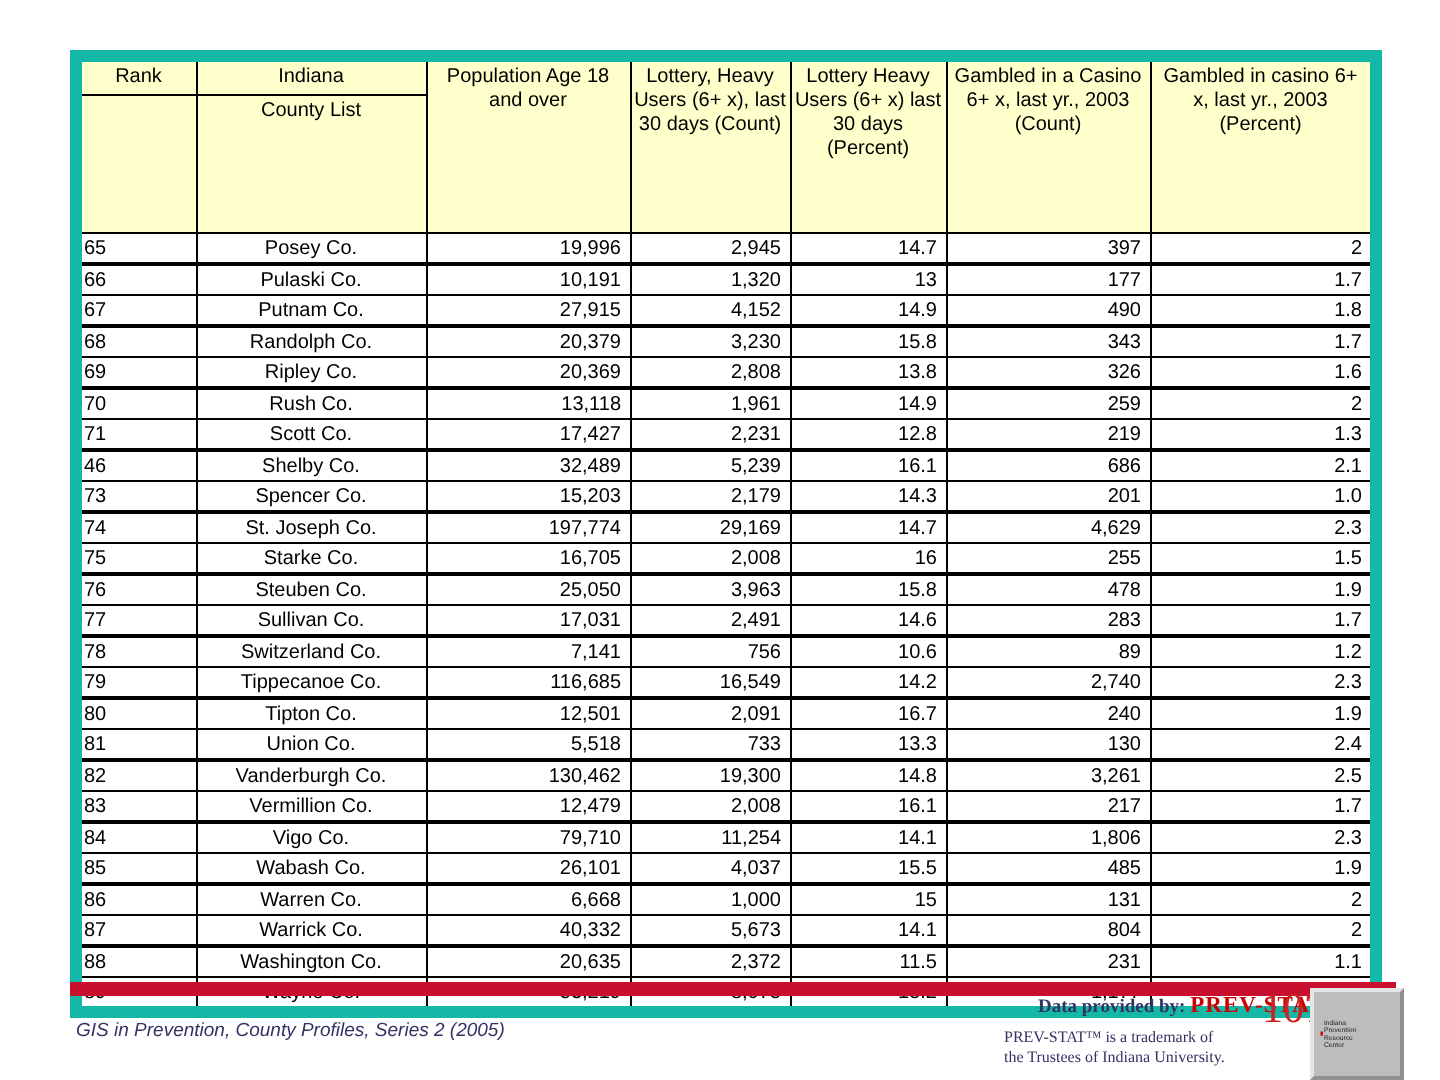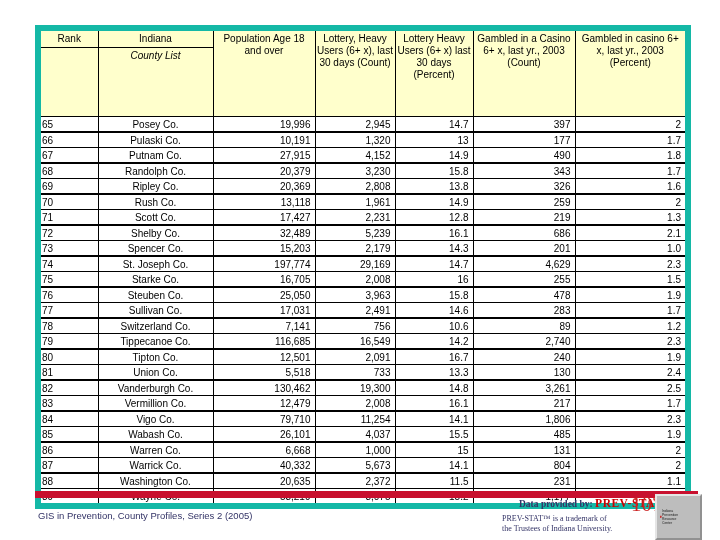--- a/index.html
+++ b/index.html
@@ -31,21 +31,21 @@
     font-size:10px;
     line-height:12px;
     height:83px;
     padding:2px 1px 0 1px;
   }
   #county-table thead th .hdr-top{
     border-bottom:1px solid #000;
     margin:0 -1px;
     padding-bottom:2px;
   }
-  #county-table thead th .hdr-bottom{padding-top:2px;font-style:italic;}
+  #county-table thead th .hdr-bottom{padding-top:2px;}
   #county-table tbody td{
     height:14px;
     font-size:10px;
     line-height:13px;
     padding:0 4px;
     background:#ffffff;
     white-space:nowrap;
   }
   #county-table tbody td.c0{padding:0 1px;}
   #county-table tbody td.c1{text-align:center;}
@@ -56,21 +56,21 @@
   #county-table tbody td.c6{text-align:right;}
   #county-table tbody tr:nth-child(even) td{border-top-width:2px;}
 
   
   .red-bar{
     position:absolute;left:35px;top:491px;width:663px;height:7px;
     background:#c8102e;
   }
   .series-note{
     position:absolute;left:38px;top:510px;
-    font-size:9.5px;color:#333366;
+    font-size:9.5px;font-style:italic;color:#333366;
   }
   .provided-line{
     position:absolute;left:519px;top:497px;
     font-family:"Liberation Serif", serif;
     font-size:9.5px;font-weight:bold;color:#333366;
     white-space:nowrap;
   }
   .provided-line .prevstat{
     color:#cc0000;font-size:11.5px;letter-spacing:0.5px;
   }
@@ -188,21 +188,21 @@
         <tr>
           <td class="c0">71</td>
           <td class="c1">Scott Co.</td>
           <td class="c2">17,427</td>
           <td class="c3">2,231</td>
           <td class="c4">12.8</td>
           <td class="c5">219</td>
           <td class="c6">1.3</td>
         </tr>
         <tr>
-          <td class="c0">72</td>
+          <td class="c0">46</td>
           <td class="c1">Shelby Co.</td>
           <td class="c2">32,489</td>
           <td class="c3">5,239</td>
           <td class="c4">16.1</td>
           <td class="c5">686</td>
           <td class="c6">2.1</td>
         </tr>
         <tr>
           <td class="c0">73</td>
           <td class="c1">Spencer Co.</td>

